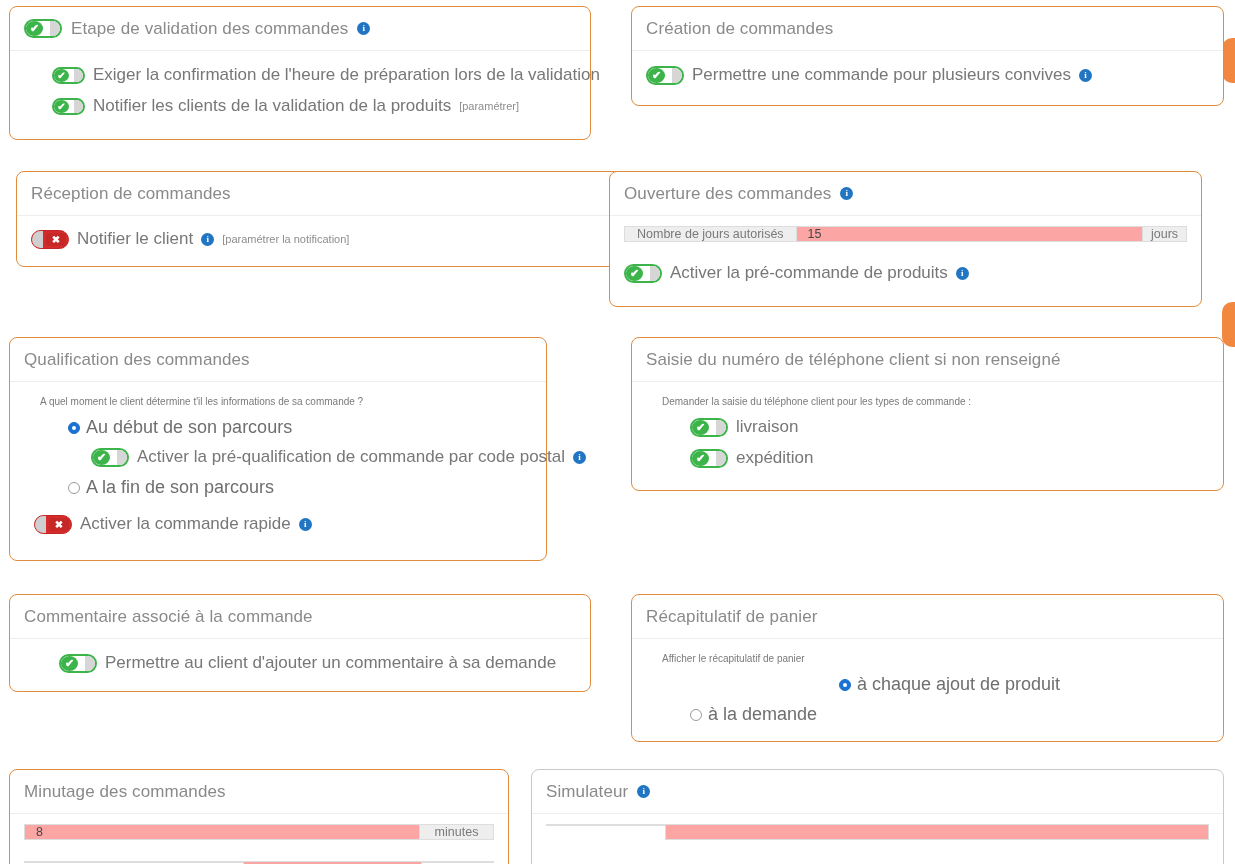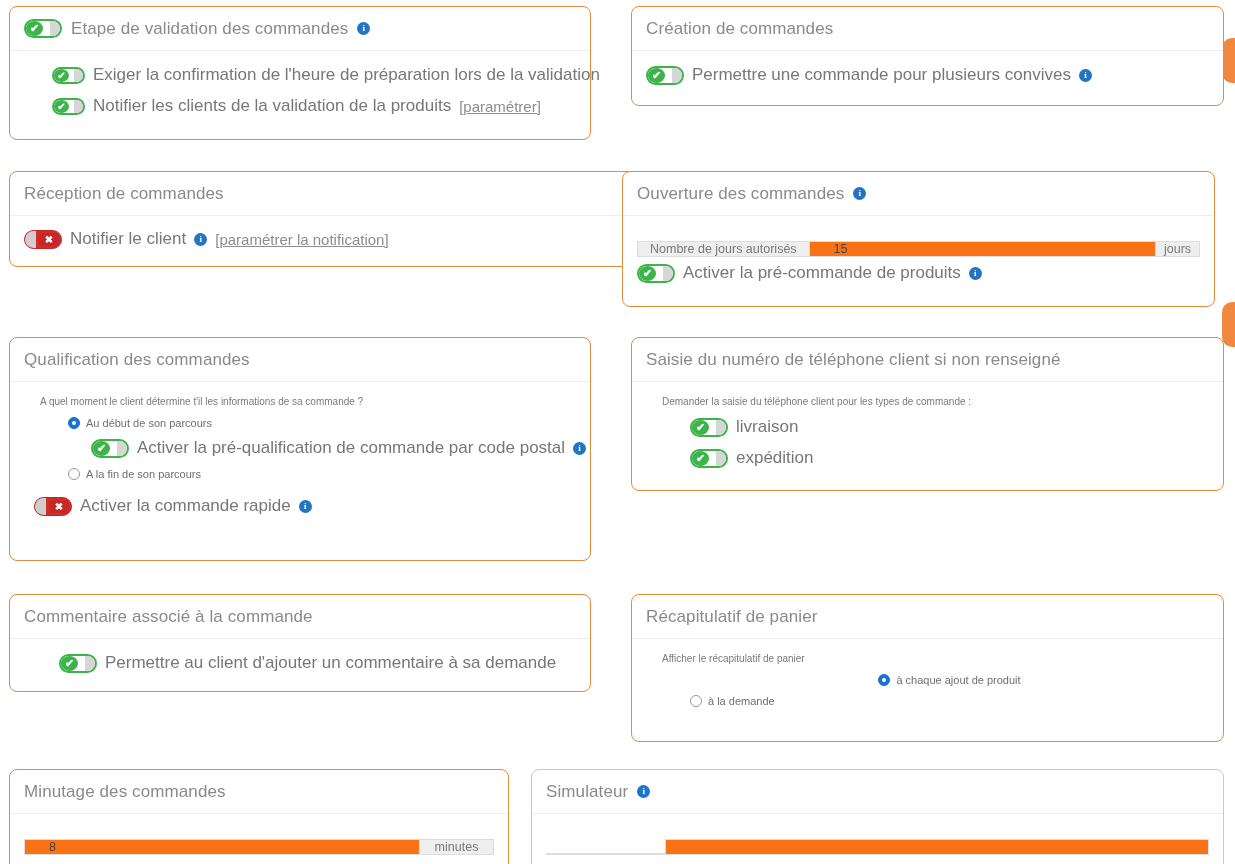--- a/index.html
+++ b/index.html
@@ -154,49 +154,49 @@
     border-color: #1a6fc9;
   }
   .radio.checked::after {
     content: "";
     position: absolute;
     left: 3px; top: 3px;
     width: 4px; height: 4px;
     border-radius: 50%;
     background: #ffffff;
   }
-  .radio-label { color: #6f6f6f; font-size: 11px; }
+  .radio-label { color: #6f6f6f; font-size: 18px; }
 
   
   .igroup {
     display: flex;
-    align-items: flex-end;
+    align-items: flex-start;
     height: 31px;
     margin-bottom: 6px;
   }
   .iaddon {
     background: #eeeeee;
     border: 1px solid #dddddd;
     color: #797979;
     font-size: 12.5px;
     display: flex;
     align-items: center;
     padding: 0 12px;
     white-space: nowrap;
   }
   .iaddon.left { border-right: none; }
   .iaddon.right { border-left: none; justify-content: center; }
   .ifield {
     flex: 1 1 auto;
     border: 1px solid #dddddd;
-    background: #f97316;
+    background: #fca5a5;
     color: #454545;
     font-size: 12.5px;
     font-family: "Liberation Sans", sans-serif;
-    padding: 0 24px;
+    padding: 0 11px;
     outline: none;
     min-width: 0;
   }
   .iselect {
     flex: 1 1 auto;
     border: 1px solid #d0d0d0;
     background: #ffffff;
     color: #3a3a3a;
     font-size: 12.5px;
     font-family: "Liberation Sans", sans-serif;
@@ -218,21 +218,21 @@
 
   
   .edge-tab {
     position: absolute;
     right: 0;
     width: 13px;
     background: #f2883f;
     border-radius: 10px 0 0 10px;
   }
 
-  .link-bracket { color: #8d8d8d; font-size: 15px; text-decoration: underline; }
+  .link-bracket { color: #8d8d8d; font-size: 11px; }
 </style>
 </head>
 <body>
 
 <div class="page">
 
   <div class="edge-tab" style="top:38px; height:45px;"></div>
   <div class="edge-tab" style="top:302px; height:45px;"></div>
 
   <div class="panel" style="left:9px; top:6px; width:582px; height:134px;">
@@ -272,38 +272,38 @@
         <span class="sw on">
           <span class="sw-chk">✔</span>
           <span class="sw-knob"></span>
         </span>
         <span class="row-label">Permettre une commande pour plusieurs convives</span>
         <span class="info">i</span>
       </div>
     </div>
   </div>
 
-  <div class="panel" style="left:9px; top:171px; width:704px; height:96px;">
+  <div class="panel" style="left:16px; top:171px; width:704px; height:96px;">
     <div class="panel-head">
       <span class="panel-title">Réception de commandes</span>
     </div>
     <div class="panel-body" style="padding-top:13px;">
       <div class="row">
         <span class="sw off">
           <span class="sw-knob"></span>
           <span class="sw-chk">✖</span>
         </span>
         <span class="row-label">Notifier le client</span>
         <span class="info">i</span>
         <span class="link-bracket">[paramétrer la notification]</span>
       </div>
     </div>
   </div>
 
-  <div class="panel" style="left:622px; top:171px; width:593px; height:136px;">
+  <div class="panel" style="left:609px; top:171px; width:593px; height:136px;">
     <div class="panel-head">
       <span class="panel-title">Ouverture des commandes</span>
       <span class="info">i</span>
     </div>
     <div class="panel-body" style="padding-top:10px;">
       <div class="igroup">
         <span class="iaddon left">Nombre de jours autorisés</span>
         <input class="ifield" type="text" value="15" style="">
         <span class="iaddon right" style="width:44px;">jours</span>
       </div>
@@ -311,21 +311,21 @@
         <span class="sw on">
           <span class="sw-chk">✔</span>
           <span class="sw-knob"></span>
         </span>
         <span class="row-label">Activer la pré-commande de produits</span>
         <span class="info">i</span>
       </div>
     </div>
   </div>
 
-  <div class="panel" style="left:9px; top:337px; width:582px; height:224px;">
+  <div class="panel" style="left:9px; top:337px; width:538px; height:224px;">
     <div class="panel-head">
       <span class="panel-title">Qualification des commandes</span>
     </div>
     <div class="panel-body" style="padding-top:14px;">
       <div class="q-text">A quel moment le client détermine t'il les informations de sa commande ?</div>
 
       <div class="radio-row" style="margin-left:44px;">
         <span class="radio checked"></span>
         <span class="radio-label">Au début de son parcours</span>
       </div>

